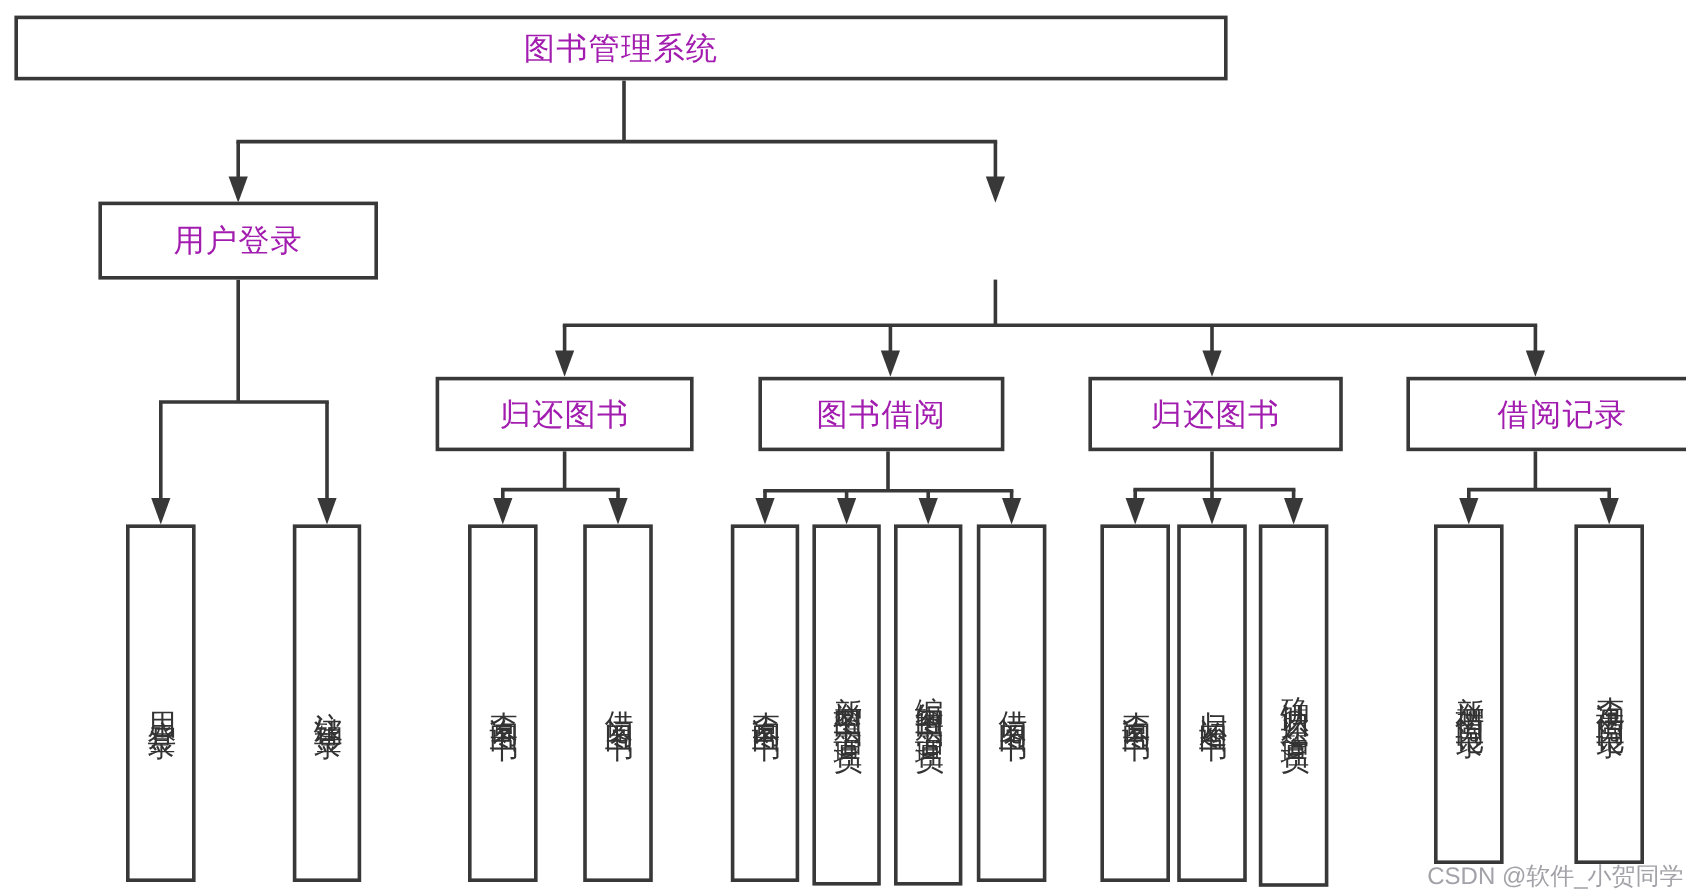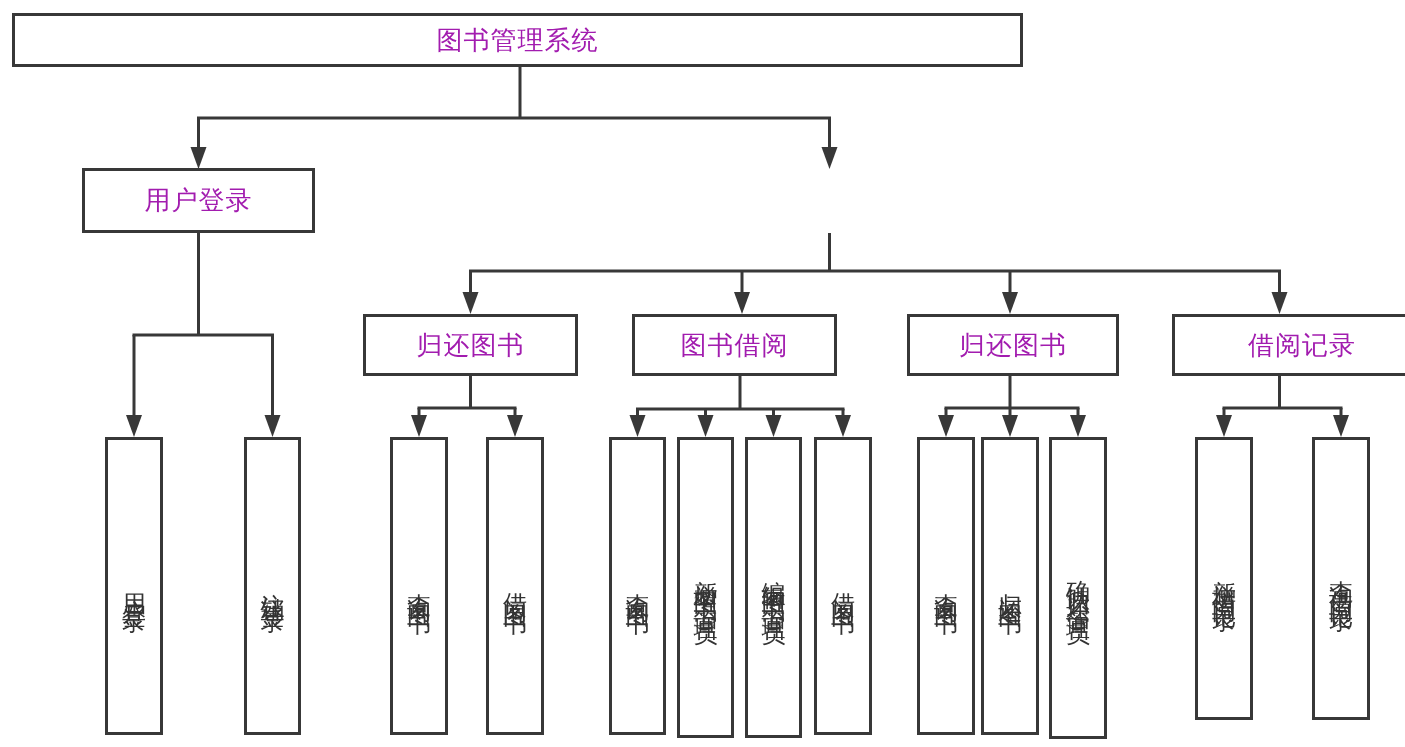--- a/index.html
+++ b/index.html
@@ -173,14 +173,15 @@
     <span>确认归还（管理员）</span>
   </div>
 
   <div class="box v" style="left:1195px;top:437px;width:58px;height:283px">
     <span>新增借阅记录</span>
   </div>
   <div class="box v" style="left:1312px;top:437px;width:58px;height:283px">
     <span>查询借阅记录</span>
   </div>
 
+  <div id="watermark">CSDN @软件_小贺同学</div>
 
 </div>
 
 </body></html>

